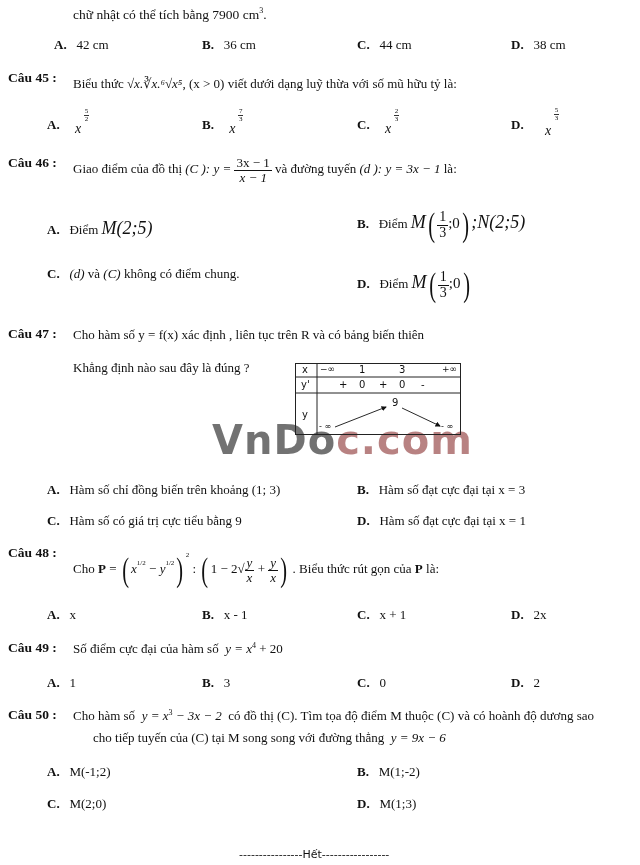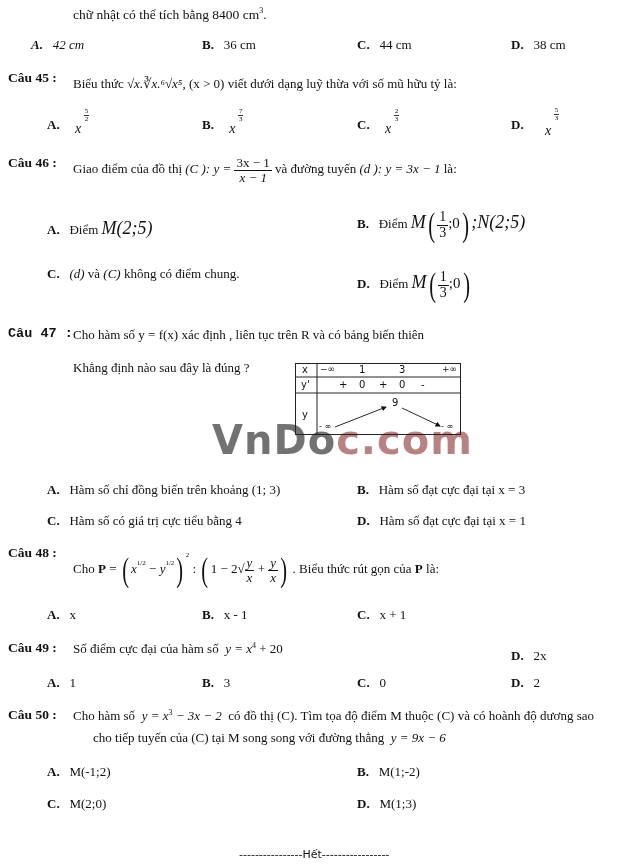--- a/index.html
+++ b/index.html
@@ -24,24 +24,24 @@
   .watermark { position:absolute; left:212px; top:420px; font-family:"DejaVu Sans", sans-serif;
                font-weight:bold; font-size:40px; letter-spacing:1px; opacity:0.55; line-height:1; }
   .watermark .wm1 { color:#000000; }
   .watermark .wm2 { color:#7f1d1d; }
   .footer { position:absolute; left:239px; top:848px; font-family:"DejaVu Sans", sans-serif; font-size:11px; }
 </style>
 </head>
 <body>
 
 <div class="abs" style="left:73px;top:6px;font-size:13.5px;">
-  <span>chữ nhật có thể tích bằng 8400 cm</span><span class="sup">3</span><span>.</span>
-</div>
-
-<div class="abs" style="left:31px;top:37px;font-style:italic;"><span class="opt-letter">A.</span>&nbsp;&nbsp; <span>42 cm</span></div>
+  <span>chữ nhật có thể tích bằng 7900 cm</span><span class="sup">3</span><span>.</span>
+</div>
+
+<div class="abs" style="left:54px;top:37px;"><span class="opt-letter">A.</span>&nbsp;&nbsp; <span>42 cm</span></div>
 <div class="abs" style="left:202px;top:37px;"><span class="opt-letter">B.</span>&nbsp;&nbsp; <span>36 cm</span></div>
 <div class="abs" style="left:357px;top:37px;"><span class="opt-letter">C.</span>&nbsp;&nbsp; <span>44 cm</span></div>
 <div class="abs" style="left:511px;top:37px;"><span class="opt-letter">D.</span>&nbsp;&nbsp; <span>38 cm</span></div>
 
 <div class="abs q-label" style="left:8px;top:70px;">Câu 45 :</div>
 <div class="abs" style="left:73px;top:76px;">
   <span>Biểu thức</span>
   <span class="it">√x.∛x.⁶√x⁵</span><span>, (x &gt; 0) viết dưới dạng luỹ thừa với số mũ hữu tỷ là:</span>
 </div>
 
@@ -105,21 +105,21 @@
   <span>và</span>
   <span class="it">(C)</span>
   <span>không có điểm chung.</span>
 </div>
 <div class="abs" style="left:357px;top:268px;">
   <span class="opt-letter">D.</span>&nbsp;&nbsp;
   <span>Điểm</span>
   <span class="it" style="font-size:18px;">M</span><span class="huge-paren">(</span><span class="frac" style="font-size:14px;"><span class="num">1</span><span class="den">3</span></span><span style="font-size:15px;">;0</span><span class="huge-paren">)</span>
 </div>
 
-<div class="abs q-label" style="left:8px;top:326px;font-family:Liberation Mono, monospace;">Câu 47 :</div>
+<div class="abs q-label" style="left:8px;top:326px;">Câu 47 :</div>
 <div class="abs" style="left:73px;top:327px;">Cho hàm số y = f(x) xác định , liên tục trên R và có bảng biến thiên</div>
 <div class="abs" style="left:73px;top:360px;">Khẳng định nào sau đây là đúng ?</div>
 
 <div class="watermark"><span class="wm1">VnDo</span><span class="wm2">c.com</span></div>
 
 <div class="bbt">
   <svg width="166" height="72" viewBox="0 0 166 72" style="position:absolute;left:0;top:0;">
     <rect x="0.5" y="0.5" width="165" height="71" fill="none" stroke="#222" stroke-width="1"></rect>
     <line x1="22" y1="0" x2="22" y2="72" stroke="#222" stroke-width="1"></line>
     <line x1="0" y1="14" x2="166" y2="14" stroke="#222" stroke-width="1"></line>
@@ -146,40 +146,40 @@
   <span class="abs" style="left:126px;top:16px;">-</span>
 
   <span class="abs" style="left:7px;top:46px;">y</span>
   <span class="abs" style="left:24px;top:59px;font-size:8px;">- ∞</span>
   <span class="abs" style="left:97px;top:34px;">9</span>
   <span class="abs" style="left:146px;top:59px;font-size:8px;">- ∞</span>
 </div>
 
 <div class="abs" style="left:47px;top:482px;"><span class="opt-letter">A.</span>&nbsp;&nbsp; <span>Hàm số chỉ đồng biến trên khoảng (1; 3)</span></div>
 <div class="abs" style="left:357px;top:482px;"><span class="opt-letter">B.</span>&nbsp;&nbsp; <span>Hàm số đạt cực đại tại x = 3</span></div>
-<div class="abs" style="left:47px;top:513px;"><span class="opt-letter">C.</span>&nbsp;&nbsp; <span>Hàm số có giá trị cực tiểu bằng 4</span></div>
+<div class="abs" style="left:47px;top:513px;"><span class="opt-letter">C.</span>&nbsp;&nbsp; <span>Hàm số có giá trị cực tiểu bằng 9</span></div>
 <div class="abs" style="left:357px;top:513px;"><span class="opt-letter">D.</span>&nbsp;&nbsp; <span>Hàm số đạt cực đại tại x = 1</span></div>
 
 <div class="abs q-label" style="left:8px;top:545px;">Câu 48 :</div>
 <div class="abs" style="left:73px;top:551px;height:40px;">
   <span style="vertical-align:middle;">Cho</span>
   <b style="vertical-align:middle;">P</b>
   <span style="vertical-align:middle;">=</span>
   <span style="vertical-align:middle;">
     <span class="huge-paren">(</span><span class="it">x</span><span class="tiny" style="vertical-align:8px;">1/2</span> − <span class="it">y</span><span class="tiny" style="vertical-align:8px;">1/2</span><span class="huge-paren">)</span><span class="tiny" style="vertical-align:16px;">2</span>
     : <span class="huge-paren">(</span>1 − 2√<span class="frac"><span class="num it">y</span><span class="den it">x</span></span> + <span class="frac"><span class="num it">y</span><span class="den it">x</span></span><span class="huge-paren">)</span>
   </span><span style="vertical-align:middle;">. Biểu thức rút gọn của</span>
   <b style="vertical-align:middle;">P</b>
   <span style="vertical-align:middle;">là:</span>
 </div>
 
 <div class="abs" style="left:47px;top:607px;"><span class="opt-letter">A.</span>&nbsp;&nbsp; <span>x</span></div>
 <div class="abs" style="left:202px;top:607px;"><span class="opt-letter">B.</span>&nbsp;&nbsp; <span>x - 1</span></div>
 <div class="abs" style="left:357px;top:607px;"><span class="opt-letter">C.</span>&nbsp;&nbsp; <span>x + 1</span></div>
-<div class="abs" style="left:511px;top:607px;margin-top:41px;"><span class="opt-letter">D.</span>&nbsp;&nbsp; <span>2x</span></div>
+<div class="abs" style="left:511px;top:607px;"><span class="opt-letter">D.</span>&nbsp;&nbsp; <span>2x</span></div>
 
 <div class="abs q-label" style="left:8px;top:640px;">Câu 49 :</div>
 <div class="abs" style="left:73px;top:641px;">
   <span>Số điểm cực đại của hàm số</span>&nbsp;
   <span class="it">y = x</span><span class="sup">4</span><span> + 20</span>
 </div>
 
 <div class="abs" style="left:47px;top:675px;"><span class="opt-letter">A.</span>&nbsp;&nbsp; <span>1</span></div>
 <div class="abs" style="left:202px;top:675px;"><span class="opt-letter">B.</span>&nbsp;&nbsp; <span>3</span></div>
 <div class="abs" style="left:357px;top:675px;"><span class="opt-letter">C.</span>&nbsp;&nbsp; <span>0</span></div>

